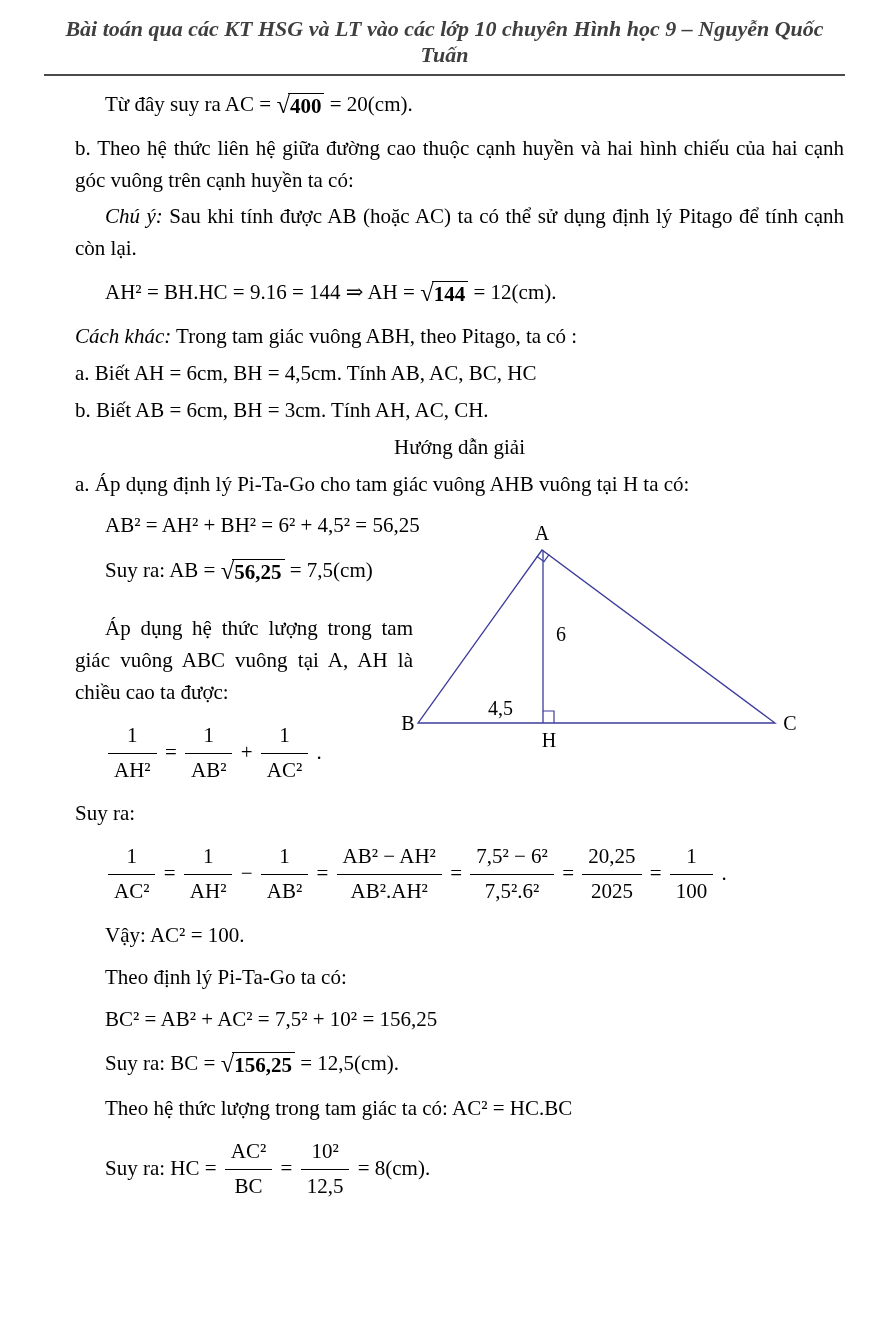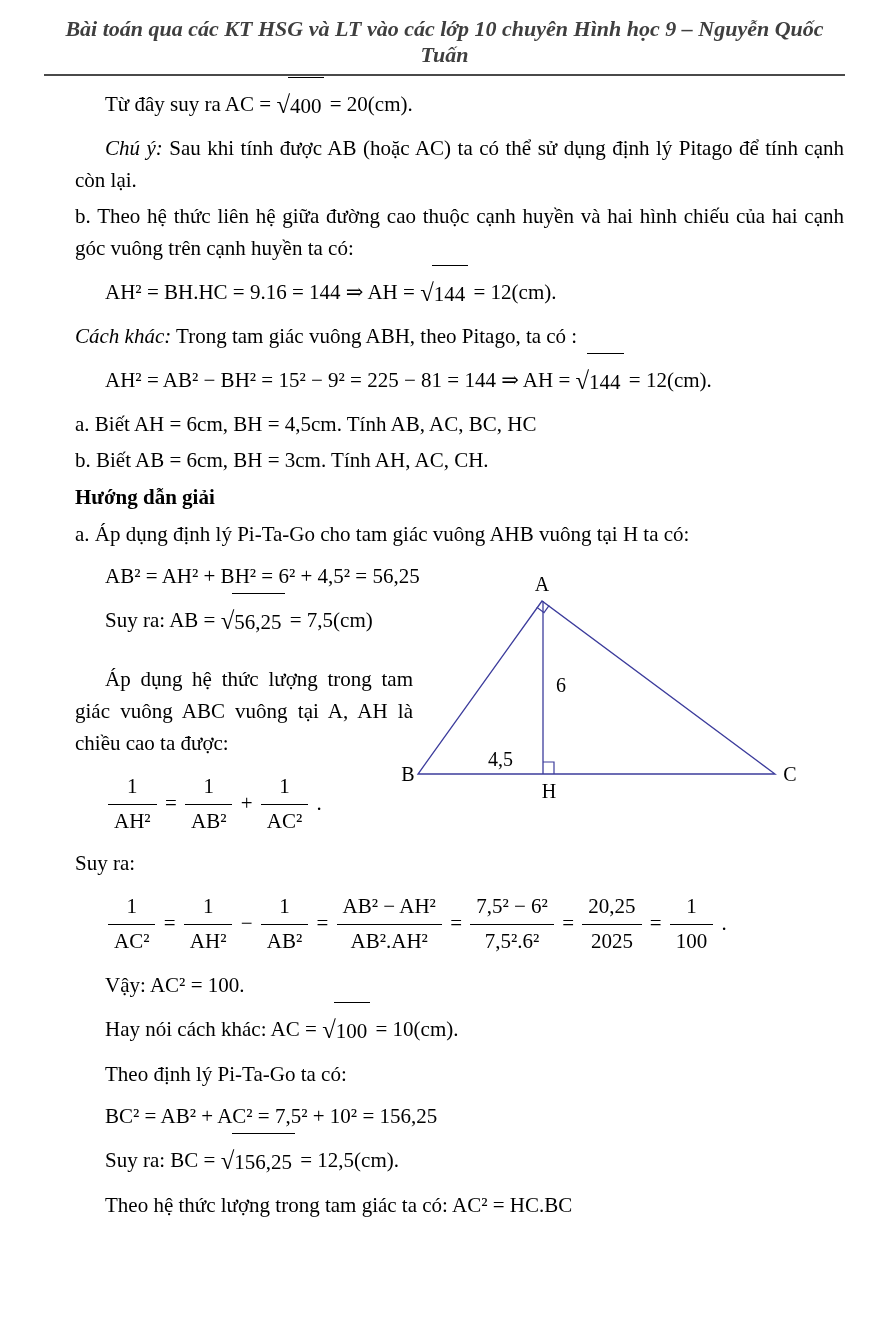--- a/index.html
+++ b/index.html
@@ -25,22 +25,22 @@
   }
   .content{
     margin:10px 45px 0 75px;
     line-height:1.52;
   }
   .para{margin:5px 0;text-align:justify;}
   .indent{text-indent:30px;}
   .label-italic{font-style:italic;}
   .label-bold{font-weight:bold;}
   .heading-center{
-    text-align:left;
-    font-weight:bold;
+    text-align:center;
+    font-weight:normal;
     margin:2px 0;
   }
   .formula{
     margin:9px 0 9px 30px;
     white-space:nowrap;
   }
   .formula > span{vertical-align:middle;}
   .frac{
     display:inline-block;
     vertical-align:middle;
@@ -54,21 +54,22 @@
   }
   .frac .den{
     display:block;
     padding:1px 6px 0 6px;
   }
   .sqrt{white-space:nowrap;}
   .sqrt .rsign{font-size:1.18em;}
   .sqrt .rad{
     border-top:1.4px solid #000;
     margin-left:-2px;
-    padding:16px 3px 0 2px;
+    padding:0 3px 0 2px;
+    font-weight:bold;
   }
   .solution-block{position:relative;}
   .narrow{width:338px;margin-top:24px;}
   .triangle-fig{
     position:absolute;
     left:325px;
     top:14px;
     margin:0;
     width:470px;
     height:238px;
@@ -92,29 +93,28 @@
 <div class="page">
 
   <div class="header">
     <span>Bài toán qua các KT HSG và LT vào các lớp 10 chuyên Hình học 9 – Nguyễn Quốc Tuấn</span>
   </div>
 
   <div class="content">
 
     <div class="formula"><span>Từ đây suy ra  AC = </span><span class="sqrt"><span class="rsign">√</span><span class="rad">400</span></span><span> = 20(cm).</span></div>
 
+    <p class="para">b.  Theo hệ thức liên hệ giữa đường cao thuộc cạnh huyền và hai hình chiếu của hai cạnh góc vuông trên cạnh huyền ta có:</p>
+
     <p class="para indent"><span class="label-italic">Chú ý:</span><span> Sau khi tính được AB (hoặc AC) ta có thể sử dụng định lý Pitago để tính cạnh còn lại.</span></p>
-
-    <p class="para">b.  Theo hệ thức liên hệ giữa đường cao thuộc cạnh huyền và hai hình chiếu của hai cạnh góc vuông trên cạnh huyền ta có:</p>
 
     <div class="formula"><span>AH² = BH.HC = 9.16 = 144 ⇒ AH = </span><span class="sqrt"><span class="rsign">√</span><span class="rad">144</span></span><span> = 12(cm).</span></div>
 
     <p class="para"><span class="label-italic">Cách khác:</span><span> Trong tam giác vuông ABH, theo Pitago, ta có :</span></p>
 
-    <div class="formula"><span>AH² = AB² − BH² = 15² − 9² = 225 − 81 = 144 ⇒ AH = </span><span class="sqrt"><span class="rsign">√</span><span class="rad">144</span></span><span> = 12(cm).</span></div>
 
 
     <p class="para">a.  Biết AH = 6cm, BH = 4,5cm. Tính AB, AC, BC, HC</p>
     <p class="para">b.  Biết AB = 6cm, BH = 3cm. Tính AH, AC, CH.</p>
 
     <p class="heading-center">Hướng dẫn giải</p>
 
     <p class="para">a.  Áp dụng định lý Pi-Ta-Go cho tam giác vuông AHB vuông tại H ta có:</p>
 
     <div class="solution-block">
@@ -139,21 +139,20 @@
           <text x="149" y="224" text-anchor="middle" class="fig-label">H</text>
           <text x="156" y="118" text-anchor="start" class="fig-label">6</text>
           <text x="88" y="192" text-anchor="start" class="fig-label">4,5</text>
         </svg>
       </figure>
     </div>
 
     <div class="formula"><span class="frac"><span class="num">1</span><span class="den">AC²</span></span><span> = </span><span class="frac"><span class="num">1</span><span class="den">AH²</span></span><span> − </span><span class="frac"><span class="num">1</span><span class="den">AB²</span></span><span> = </span><span class="frac"><span class="num">AB² − AH²</span><span class="den">AB².AH²</span></span><span> = </span><span class="frac"><span class="num">7,5² − 6²</span><span class="den">7,5².6²</span></span><span> = </span><span class="frac"><span class="num">20,25</span><span class="den">2025</span></span><span> = </span><span class="frac"><span class="num">1</span><span class="den">100</span></span><span> .</span></div>
 
     <div class="formula"><span>Vậy:  AC² = 100.</span></div>
-    <div class="formula"><span>Hay nói cách khác:  AC = </span><span class="sqrt"><span class="rsign">√</span><span class="rad">100</span></span><span> = 10(cm).</span></div>
 
     <div class="formula" style="margin-left:30px"><span>Theo định lý Pi-Ta-Go ta có:</span></div>
 
     <div class="formula"><span>BC² = AB² + AC² = 7,5² + 10² = 156,25</span></div>
     <div class="formula"><span>Suy ra:  BC = </span><span class="sqrt"><span class="rsign">√</span><span class="rad">156,25</span></span><span> = 12,5(cm).</span></div>
 
     <div class="formula" style=""><span>Theo hệ thức lượng trong tam giác ta có:  AC² = HC.BC</span></div>
     <div class="formula"><span>Suy ra:  HC = </span><span class="frac"><span class="num">AC²</span><span class="den">BC</span></span><span> = </span><span class="frac"><span class="num">10²</span><span class="den">12,5</span></span><span> = 8(cm).</span></div>
 
   </div>

